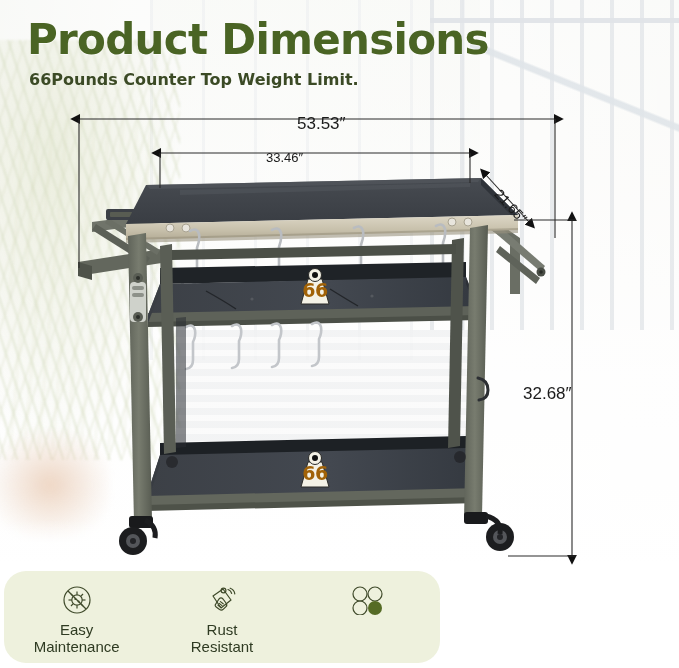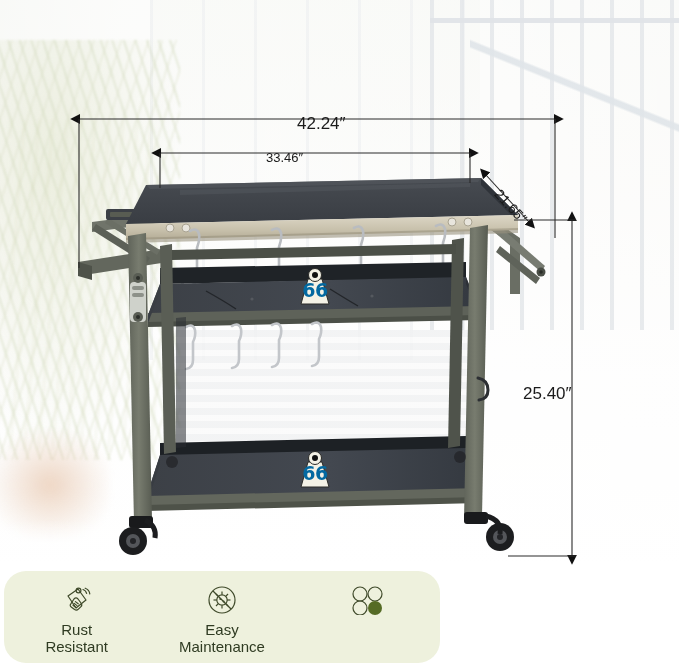--- a/index.html
+++ b/index.html
@@ -120,21 +120,21 @@
   .weight-badge {
     position: absolute;
     width: 40px; height: 38px;
   }
   .wb-1 { left: 295px; top: 268px; }
   .wb-2 { left: 295px; top: 451px; }
   .weight-badge .wb-num {
     position: absolute; left: 0; top: 11px; width: 40px;
     text-align: center;
     font-family: "DejaVu Sans", sans-serif;
-    font-weight: 700; font-size: 19px; color: #0369a1;
+    font-weight: 700; font-size: 19px; color: #a16207;
     letter-spacing: -0.5px;
   }
 
   
   .feature-bar {
     position: absolute; left: 4px; top: 571px;
     width: 436px; height: 92px;
     background: #eef1dd;
     border-radius: 22px;
     display: flex; align-items: flex-start;
@@ -163,20 +163,22 @@
     <div class="bg-blinds"></div>
     <div class="bg-rail"></div>
     <div class="bg-rail-top"></div>
     <div class="bg-rail-diag"></div>
     <div class="bg-palm"></div>
     <div class="bg-palm2"></div>
     <div class="bg-pot"></div>
     <div class="bg-floor"></div>
   </div>
 
+  <div class="title">Product Dimensions</div>
+  <div class="subtitle">66Pounds Counter Top Weight Limit.</div>
 
   <svg id="cart" viewBox="0 0 679 600">
     <defs>
       <linearGradient id="topFace" x1="0" y1="0" x2="0" y2="1">
         <stop offset="0%" stop-color="#474b51"></stop>
         <stop offset="100%" stop-color="#393d43"></stop>
       </linearGradient>
       <linearGradient id="shelfFace" x1="0" y1="0" x2="1" y2="0">
         <stop offset="0%" stop-color="#3c4046"></stop>
         <stop offset="55%" stop-color="#434850"></stop>
@@ -348,63 +350,44 @@
       <line x1="486" y1="175" x2="529" y2="222" marker-start="url(#arrL)" marker-end="url(#arrR)"></line>
     </g>
 
     <g stroke="#2b2b2b" stroke-width="1.1" fill="none">
       <line x1="572" y1="220" x2="572" y2="556" marker-start="url(#arrL)" marker-end="url(#arrR)"></line>
       <line x1="514" y1="220" x2="576" y2="220"></line>
       <line x1="508" y1="556" x2="576" y2="556"></line>
     </g>
   </svg>
 
-  <div class="dim-label dim-42">42.24″</div>
+  <div class="dim-label dim-42">53.53″</div>
   <div class="dim-label dim-33">33.46″</div>
   <div class="dim-label dim-21">21.65″</div>
-  <div class="dim-label dim-32">25.40″</div>
+  <div class="dim-label dim-32">32.68″</div>
 
   <div class="weight-badge wb-1">
     <svg viewBox="0 0 40 38" width="40" height="38">
       <path d="M13 11 L27 11 L34 36 L6 36 Z" fill="#f4f2e6" stroke="#2b2b28" stroke-width="1"></path>
       <circle cx="20" cy="7" r="6.5" fill="#f4f2e6" stroke="#2b2b28" stroke-width="1"></circle>
       <circle cx="20" cy="7" r="3" fill="#111111"></circle>
     </svg>
     <span class="wb-num">66</span>
   </div>
 
   <div class="weight-badge wb-2">
     <svg viewBox="0 0 40 38" width="40" height="38">
       <path d="M13 11 L27 11 L34 36 L6 36 Z" fill="#f4f2e6" stroke="#2b2b28" stroke-width="1"></path>
       <circle cx="20" cy="7" r="6.5" fill="#f4f2e6" stroke="#2b2b28" stroke-width="1"></circle>
       <circle cx="20" cy="7" r="3" fill="#111111"></circle>
     </svg>
     <span class="wb-num">66</span>
   </div>
 
   <div class="feature-bar">
-
-    <div class="feature">
-      <div class="ficon">
-        <svg width="32" height="32" viewBox="0 0 32 32" fill="none" stroke="#3f4a2a" stroke-width="1.2" stroke-linecap="round" stroke-linejoin="round">
-          <path d="M7 12 L17 5 L25 16 L15 24 Z"></path>
-          <circle cx="17.5" cy="6.5" r="2.4"></circle>
-          <path d="M22 5.5 q3 1 3.6 4"></path>
-          <path d="M24.2 4.2 q4 1.4 4.6 5.6"></path>
-          <path d="M13 15 q2 -2 4 0 l3 4 q1.6 2 0 3.6 l-2.6 2.6 q-1.8 1.8 -3.8 0.4 l-3.4 -2.6 q-1.8 -1.4 -0.4 -3.2 Z"></path>
-          <path d="M14.4 17.6 l2.8 2.2"></path>
-          <path d="M13.2 19.4 l2.8 2.2"></path>
-          <path d="M12 21.2 l2.6 2"></path>
-        </svg>
-      </div>
-      <div class="flabel">
-        <span>Rust</span><br>
-        <span>Resistant</span>
-      </div>
-    </div>
 
     <div class="feature">
       <div class="ficon">
         <svg width="32" height="32" viewBox="0 0 32 32" fill="none" stroke="#3f4a2a" stroke-width="1.2">
           <circle cx="16" cy="16" r="13"></circle>
           <line x1="7" y1="7" x2="25" y2="25"></line>
           <circle cx="16" cy="16" r="5.2"></circle>
           <line x1="16" y1="10.8" x2="16" y2="7.5"></line>
           <line x1="16" y1="21.2" x2="16" y2="24.5"></line>
           <line x1="10.8" y1="16" x2="7.5" y2="16"></line>
@@ -418,20 +401,39 @@
         </svg>
       </div>
       <div class="flabel">
         <span>Easy</span><br>
         <span>Maintenance</span>
       </div>
     </div>
 
     <div class="feature">
       <div class="ficon">
+        <svg width="32" height="32" viewBox="0 0 32 32" fill="none" stroke="#3f4a2a" stroke-width="1.2" stroke-linecap="round" stroke-linejoin="round">
+          <path d="M7 12 L17 5 L25 16 L15 24 Z"></path>
+          <circle cx="17.5" cy="6.5" r="2.4"></circle>
+          <path d="M22 5.5 q3 1 3.6 4"></path>
+          <path d="M24.2 4.2 q4 1.4 4.6 5.6"></path>
+          <path d="M13 15 q2 -2 4 0 l3 4 q1.6 2 0 3.6 l-2.6 2.6 q-1.8 1.8 -3.8 0.4 l-3.4 -2.6 q-1.8 -1.4 -0.4 -3.2 Z"></path>
+          <path d="M14.4 17.6 l2.8 2.2"></path>
+          <path d="M13.2 19.4 l2.8 2.2"></path>
+          <path d="M12 21.2 l2.6 2"></path>
+        </svg>
+      </div>
+      <div class="flabel">
+        <span>Rust</span><br>
+        <span>Resistant</span>
+      </div>
+    </div>
+
+    <div class="feature">
+      <div class="ficon">
         <svg width="34" height="30" viewBox="0 0 34 30">
           <circle cx="10" cy="9" r="7" fill="none" stroke="#3f4a2a" stroke-width="1.2"></circle>
           <circle cx="25" cy="9" r="7" fill="none" stroke="#3f4a2a" stroke-width="1.2"></circle>
           <circle cx="10" cy="23" r="7" fill="none" stroke="#3f4a2a" stroke-width="1.2"></circle>
           <circle cx="25" cy="23" r="7" fill="#556b25"></circle>
         </svg>
       </div>
     </div>
 
   </div>

